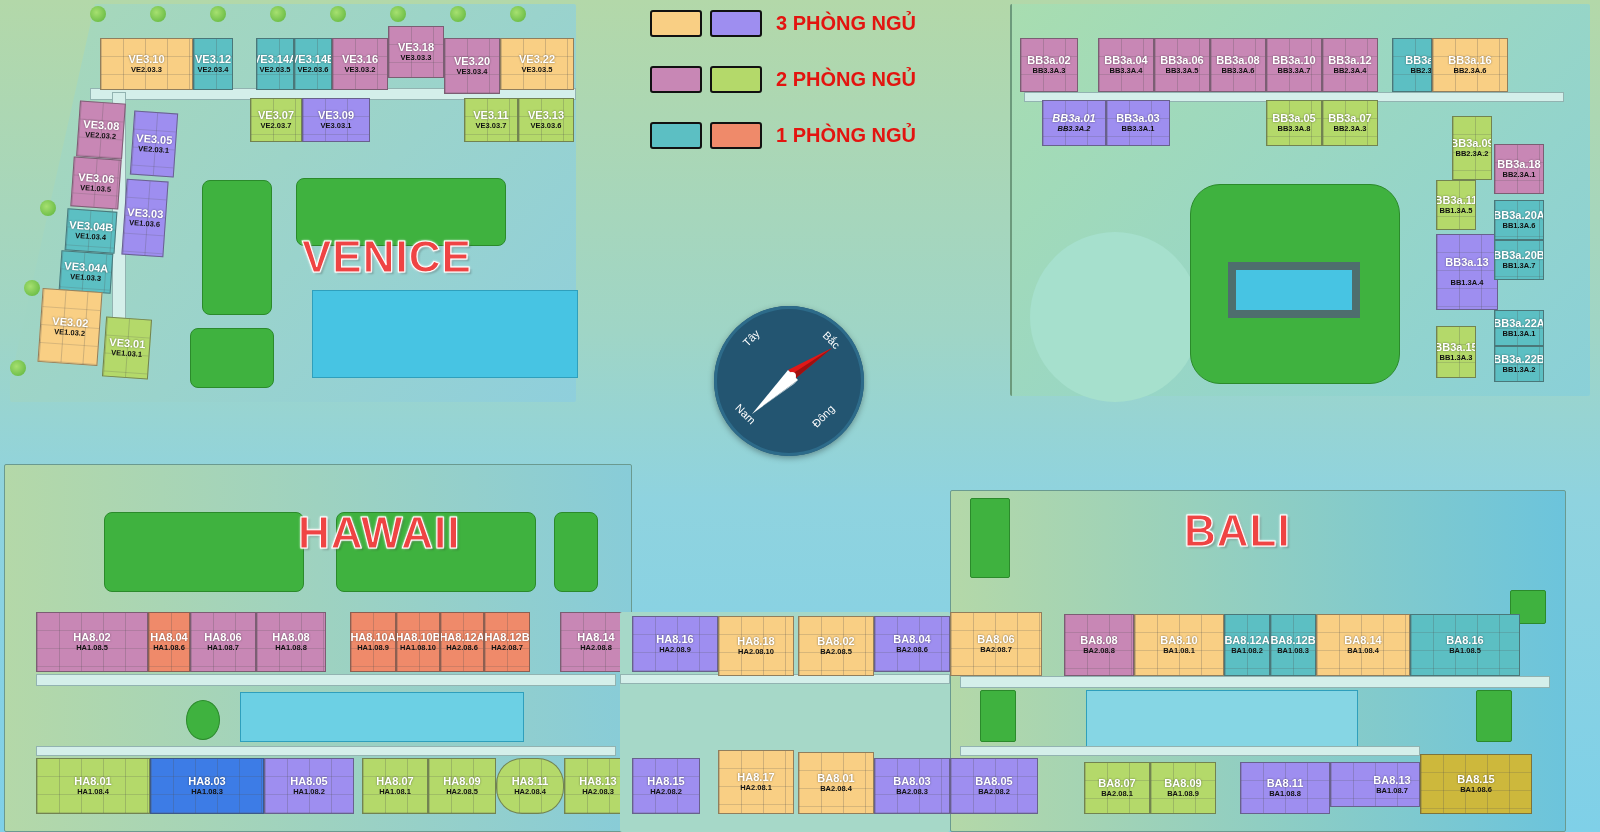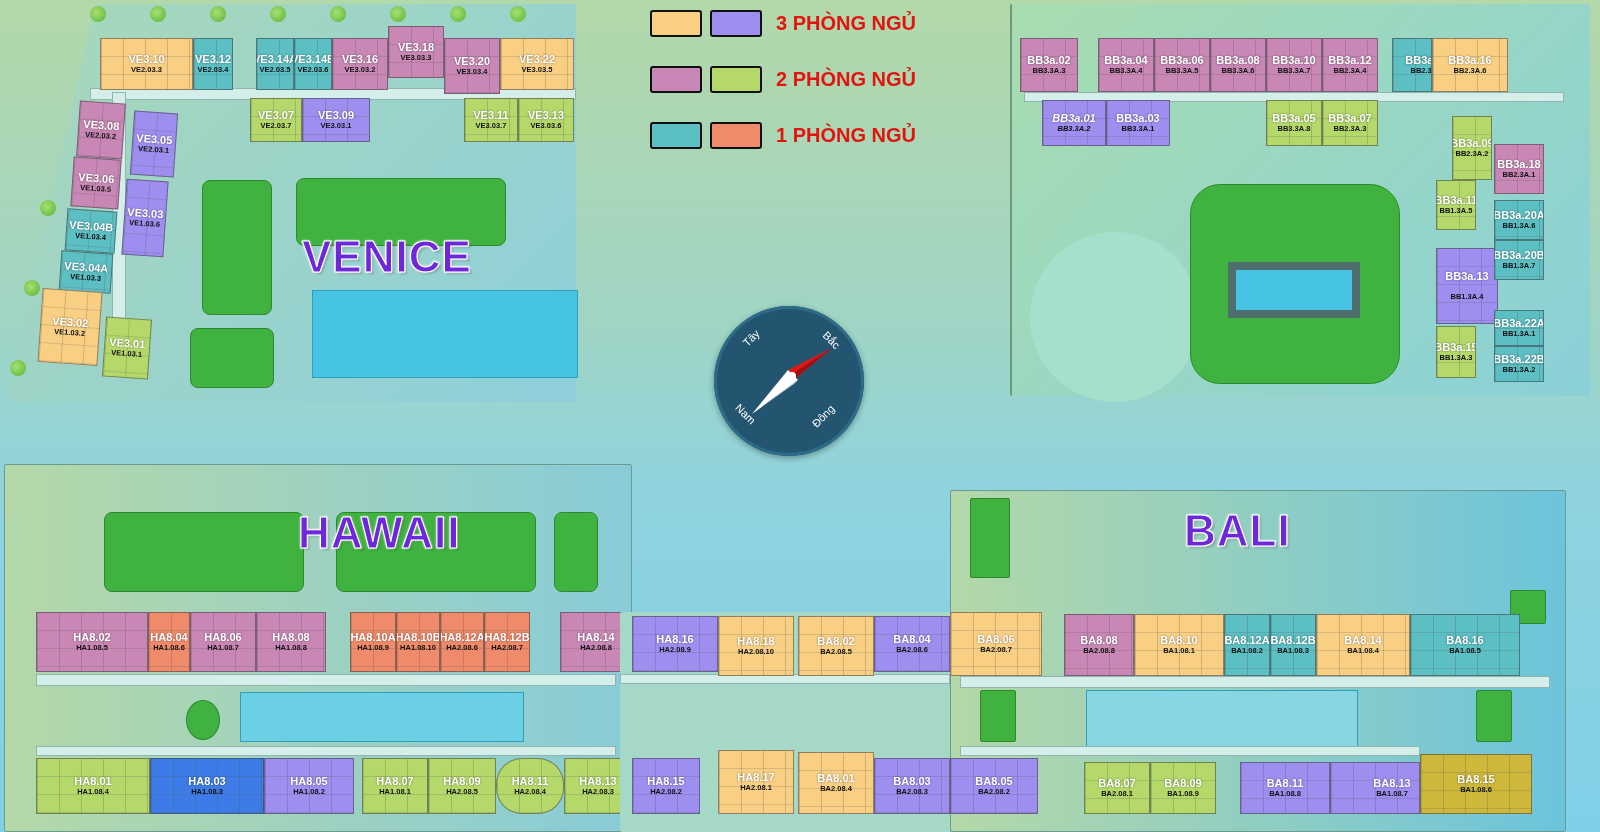--- a/index.html
+++ b/index.html
@@ -43,21 +43,21 @@
   .c-teal { background: #5cbfc3; }
   .c-salmon { background: #ef8a6a; }
   .c-blue { background: #3d7ce6; }
   .c-olive { background: #cdb83c; }
 
   .legend-row { position: absolute; display: flex; align-items: center; }
   .swatch { width: 52px; height: 27px; border: 2px solid #111; border-radius: 3px; margin-right: 8px; }
   .legend-label { color: #e3140f; font-weight: bold; font-size: 20px; margin-left: 6px; }
 
   .title {
-    position: absolute; font-weight: bold; color: #6d28d9; font-size: 44px;
+    position: absolute; font-weight: bold; color: #ef4444; font-size: 44px;
     -webkit-text-stroke: 1px #fff;
     text-shadow: 0 0 3px #fff, 0 0 2px #fff, 2px 2px 2px rgba(0,0,0,0.25);
     letter-spacing: 1px;
   }
   .garden { position: absolute; background: #3fb23f; border-radius: 8px; border: 1px solid #2b8a2b; }
   .pool { position: absolute; background: #47c4e3; border: 1px solid #2f9fbc; }
   .corridor { position: absolute; background: #d4efea; border: 1px solid rgba(80,120,120,0.5); }
   .tree {
     position: absolute; width: 16px; height: 16px; border-radius: 50%;
     background: radial-gradient(circle at 40% 40%, #a6e070, #5ab23a);
@@ -243,21 +243,21 @@
     </div>
 
   <div class="unit c-lime" style="left:426px;top:112px;width:40px;height:64px;margin-left:16px;">
       <span class="code">BB3a.09</span>
       <span class="sub">BB2.3A.2</span>
     </div>
   <div class="unit c-lime" style="left:426px;top:176px;width:40px;height:50px;">
       <span class="code">BB3a.11</span>
       <span class="sub">BB1.3A.5</span>
     </div>
-  <div class="unit c-violet" style="left:426px;top:244px;width:62px;height:76px;gap:10px;">
+  <div class="unit c-violet" style="left:426px;top:230px;width:62px;height:76px;gap:10px;">
       <span class="code">BB3a.13</span>
       <span class="sub">BB1.3A.4</span>
     </div>
   <div class="unit c-lime" style="left:426px;top:322px;width:40px;height:52px;">
       <span class="code">BB3a.15</span>
       <span class="sub">BB1.3A.3</span>
     </div>
   <div class="unit c-pink" style="left:484px;top:140px;width:50px;height:50px;">
       <span class="code">BB3a.18</span>
       <span class="sub">BB2.3A.1</span>
@@ -460,21 +460,21 @@
       <span class="sub">BA2.08.1</span>
     </div>
   <div class="unit c-lime" style="left:200px;top:272px;width:66px;height:52px;">
       <span class="code">BA8.09</span>
       <span class="sub">BA1.08.9</span>
     </div>
   <div class="unit c-violet" style="left:290px;top:272px;width:90px;height:52px;">
       <span class="code">BA8.11</span>
       <span class="sub">BA1.08.8</span>
     </div>
-  <div class="unit c-violet" style="left:380px;top:272px;width:90px;height:52px;padding-left:34px;">
+  <div class="unit c-violet" style="left:380px;top:272px;width:90px;height:45px;padding-left:34px;">
       <span class="code">BA8.13</span>
       <span class="sub">BA1.08.7</span>
     </div>
   <div class="unit c-olive" style="left:470px;top:264px;width:112px;height:60px;">
       <span class="code">BA8.15</span>
       <span class="sub">BA1.08.6</span>
     </div>
 
   <div class="title" style="left:234px;top:16px;">BALI</div>
 </div>

